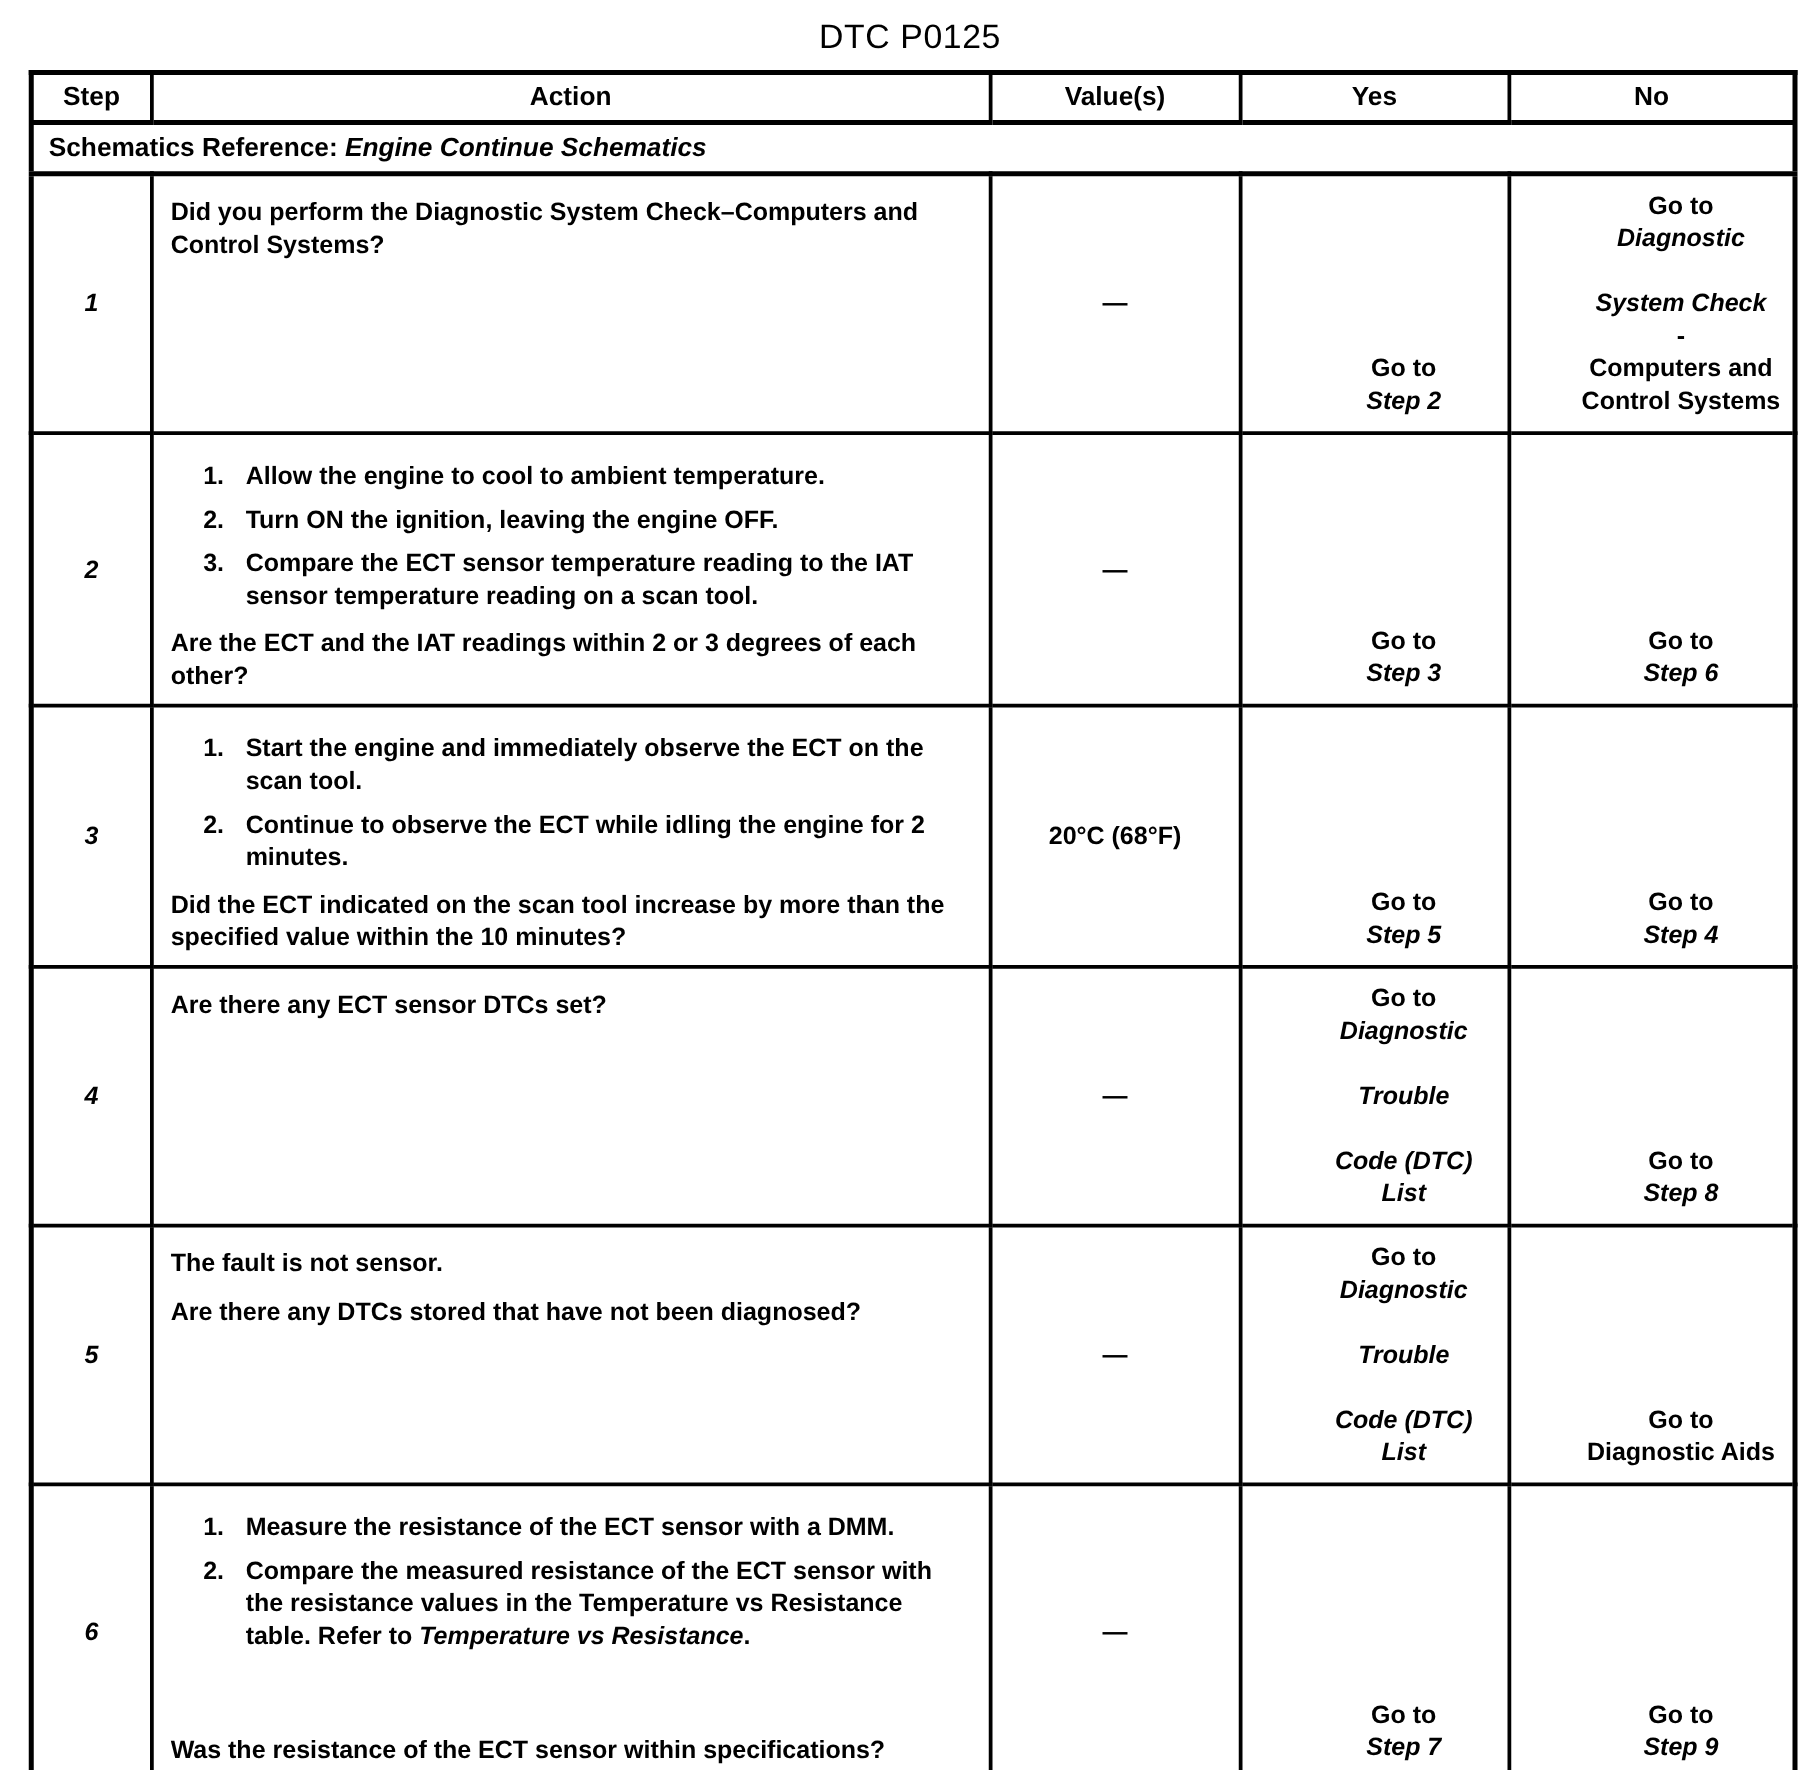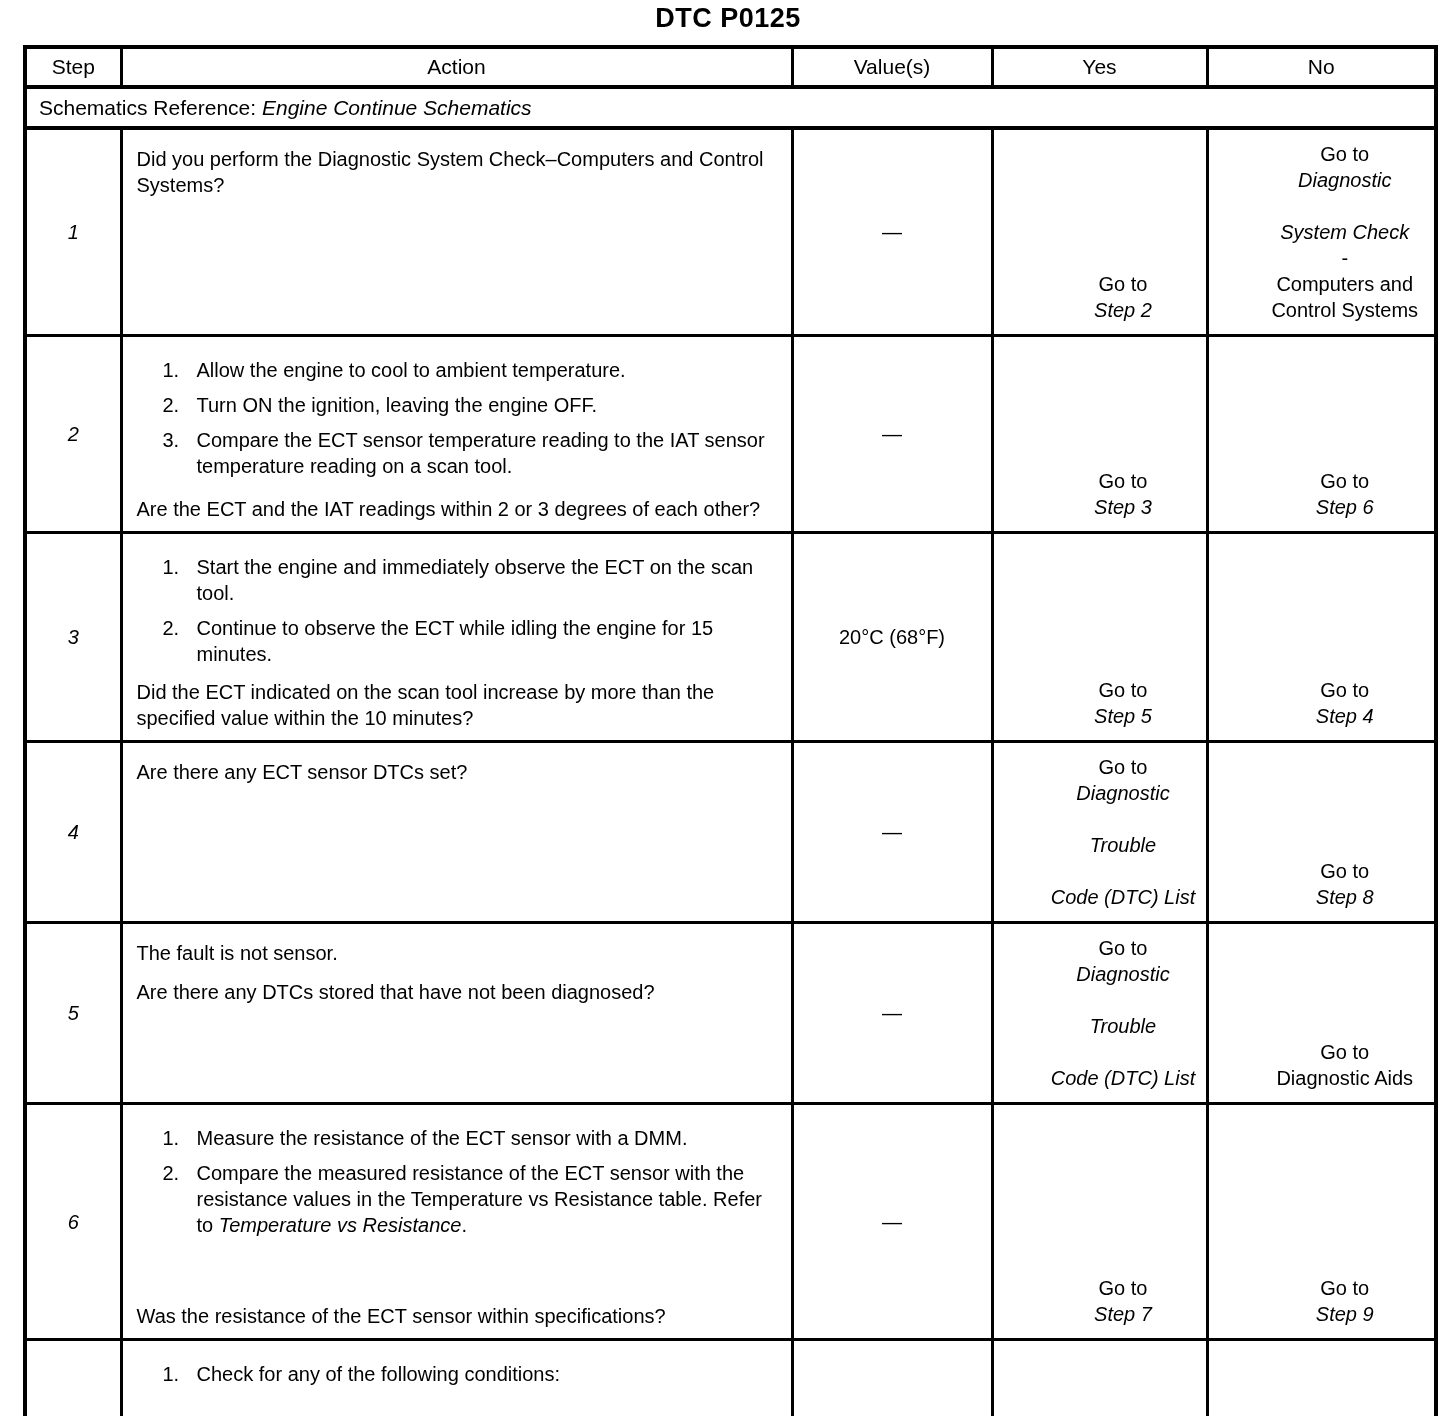--- a/index.html
+++ b/index.html
@@ -7,36 +7,36 @@
     background:#ffffff;
     width:1456px; min-height:1416px;
     font-family:"Liberation Sans", sans-serif;
     color:#000;
     -webkit-font-smoothing:antialiased;
   }
   .page{ width:1456px; }
   .doc-title{
     text-align:center;
     font-size:27px;
-    font-weight:bold;
-    padding-top:3px;
+    font-weight:normal;
+    padding-top:14px;
     margin-bottom:11px;
     letter-spacing:0.5px;
   }
   table.dtc{
     border-collapse:collapse;
     table-layout:fixed;
     width:1411px;
     margin-left:23px;
     border:4px solid #000;
   }
   table.dtc th, table.dtc td{
     border:3px solid #000;
     font-size:20px;
-    font-weight:normal;
+    font-weight:bold;
     line-height:26px;
     box-sizing:border-box;
     overflow:hidden;
   }
   table.dtc th{
     height:40px;
     font-size:21px;
     text-align:center;
     vertical-align:middle;
     border-bottom-width:4px;
@@ -170,21 +170,21 @@
         <tr class="r3">
           <td class="step">3</td>
           <td class="action">
             <div class="cellv act">
               <div class="li">
                 <span class="num">1.</span>
                 <span class="itxt">Start the engine and immediately observe the ECT on the scan tool.</span>
               </div>
               <div class="li">
                 <span class="num">2.</span>
-                <span class="itxt">Continue to observe the ECT while idling the engine for 15 minutes.</span>
+                <span class="itxt">Continue to observe the ECT while idling the engine for 2 minutes.</span>
               </div>
               <div class="question">Did the ECT indicated on the scan tool increase by more than the specified value within the 10 minutes?</div>
             </div>
           </td>
           <td class="value">20°C (68°F)</td>
           <td class="choice">
             <div class="choice-inner cellv vbot">Go to <i>Step 5</i></div>
           </td>
           <td class="choice">
             <div class="choice-inner cellv vbot">Go to <i>Step 4</i></div>

